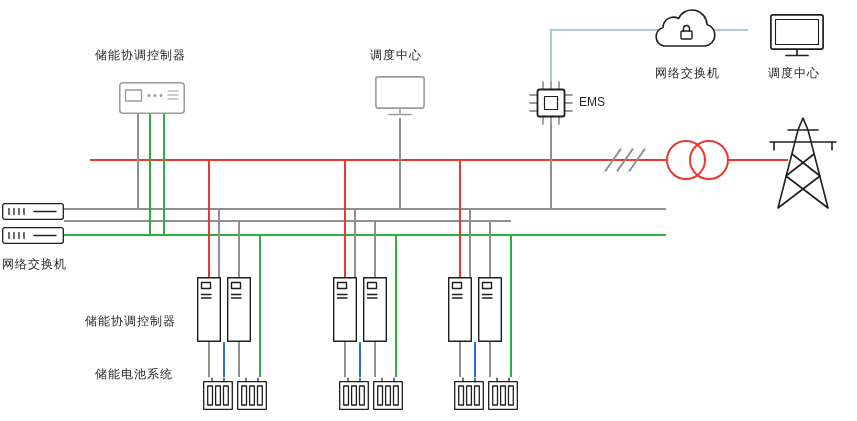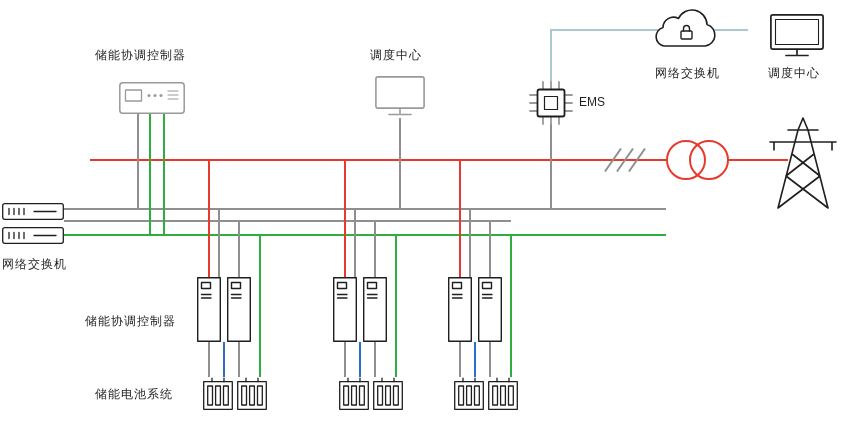--- a/index.html
+++ b/index.html
@@ -243,15 +243,15 @@
       </g>
   </svg>
 
   <span class="lbl" style="left:95px;top:47px">储能协调控制器</span>
   <span class="lbl" style="left:370px;top:47px">调度中心</span>
   <span class="lbl nolsp" style="left:579px;top:95px">EMS</span>
   <span class="lbl" style="left:655px;top:65px">网络交换机</span>
   <span class="lbl" style="left:768px;top:65px">调度中心</span>
   <span class="lbl" style="left:2px;top:256px">网络交换机</span>
   <span class="lbl" style="left:85px;top:313px">储能协调控制器</span>
-  <span class="lbl" style="left:95px;top:386px">储能电池系统</span>
+  <span class="lbl" style="left:95px;top:366px">储能电池系统</span>
 
 </div>
 
 </body></html>

